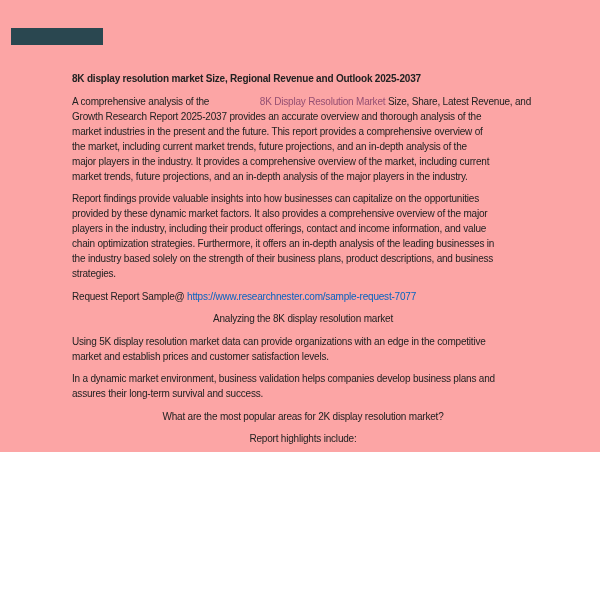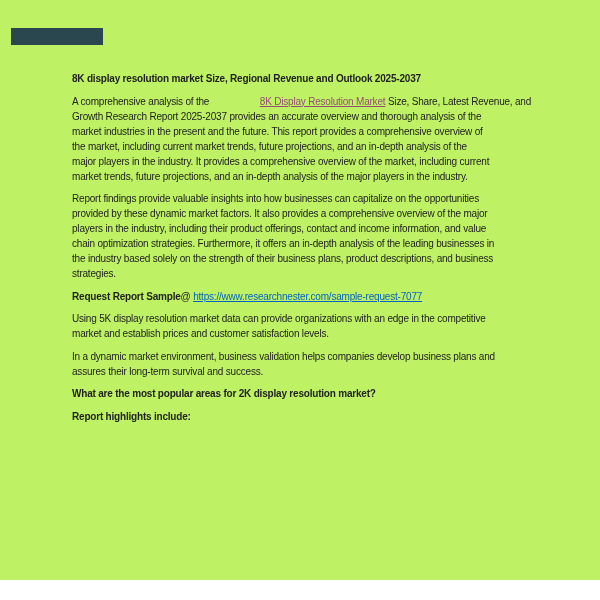--- a/index.html
+++ b/index.html
@@ -3,22 +3,22 @@
 <meta charset="utf-8">
 <style>
   html, body {
     margin: 0;
     padding: 0;
     background: #ffffff;
   }
   .page {
     position: relative;
     width: 600px;
-    height: 580px;
-    background: #bef264;
+    height: 452px;
+    background: #fca5a5;
     overflow: hidden;
     font-family: "Liberation Sans", sans-serif;
     color: #222222;
   }
   .dark-bar {
     position: absolute;
     left: 11px;
     top: 28px;
     width: 92px;
     height: 17px;
@@ -30,35 +30,33 @@
     top: 71px;
     width: 462px;
     font-size: 10px;
     line-height: 15px;
     letter-spacing: -0.2px;
   }
   .content p {
     margin: 0 0 7.5px 0;
     white-space: pre-line;
   }
-  .b { font-weight: bold; }
+  .b { font-weight: normal; text-align: center; }
   h1.doc-title {
     font-size: 10px;
     font-weight: bold;
     margin: 0 0 7.5px 0;
   }
   a.link-rose {
     color: #954F72;
-    text-decoration: underline;
     cursor: pointer;
     padding-left: 48px;
   }
   a.link-blue {
     color: #0563C1;
-    text-decoration: underline;
     cursor: pointer;
   }
 </style>
 </head>
 <body>
 
 <div class="page">
 
   <div class="dark-bar"></div>
 
@@ -76,20 +74,21 @@
     <p>Report findings provide valuable insights into how businesses can capitalize on the opportunities
 provided by these dynamic market factors. It also provides a comprehensive overview of the major
 players in the industry, including their product offerings, contact and income information, and value
 chain optimization strategies. Furthermore, it offers an in-depth analysis of the leading businesses in
 the industry based solely on the strength of their business plans, product descriptions, and business
 strategies.</p>
 
     <p><span class="b">Request Report Sample</span><span>@ </span><a class="link-blue">https://www.researchnester.com/sample-request-7077</a></p>
 
 
+    <p class="b">Analyzing the 8K display resolution market</p>
 
 
 
 
     <p>Using 5K display resolution market data can provide organizations with an edge in the competitive
 market and establish prices and customer satisfaction levels.</p>
 
     <p>In a dynamic market environment, business validation helps companies develop business plans and
 assures their long-term survival and success.</p>
 

